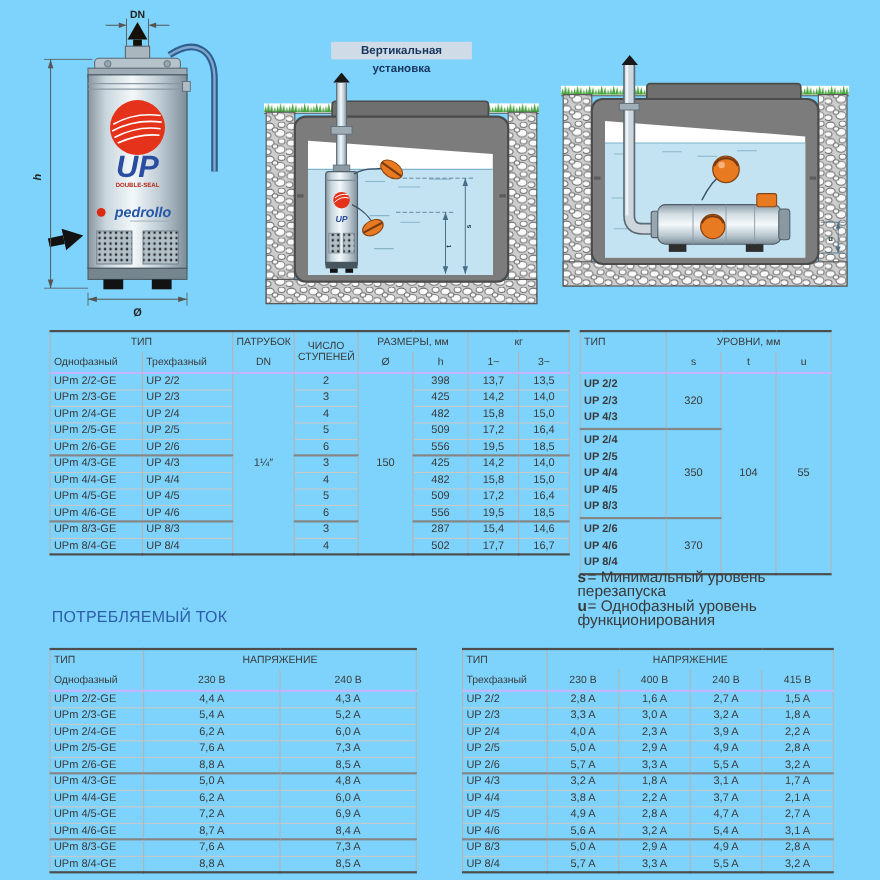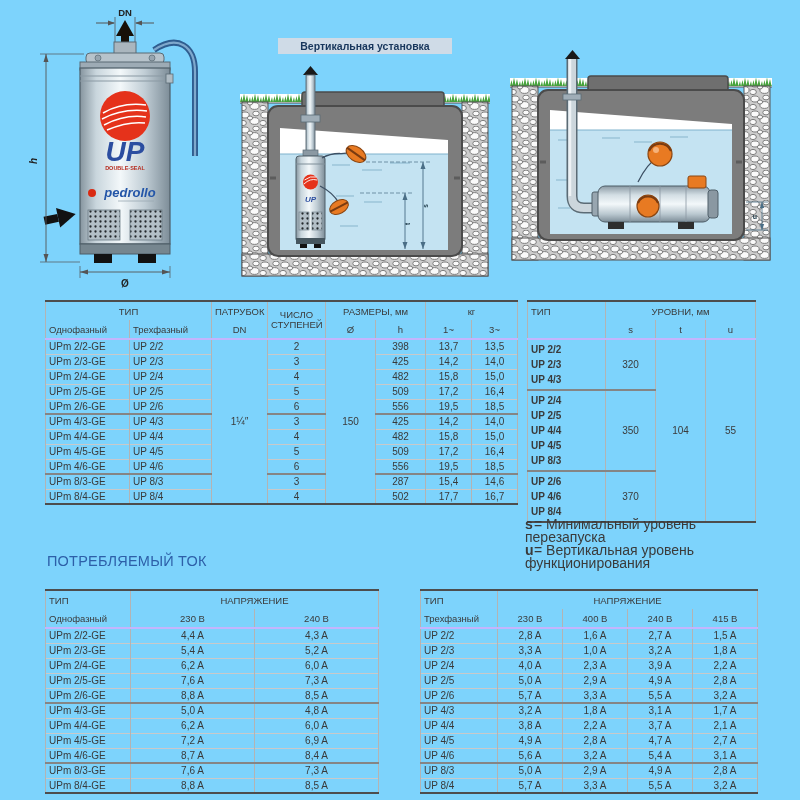--- a/index.html
+++ b/index.html
@@ -150,21 +150,21 @@
     <line x1="52" y1="268" x2="142" y2="268"></line>
     <line x1="52" y1="262" x2="52" y2="274" stroke-width="0.7"></line>
         <line x1="142" y1="262" x2="142" y2="274" stroke-width="0.7"></line>
     <polygon points="52,268 60,265.5 60,270.5" fill="#555" stroke="none"></polygon>
     <polygon points="142,268 134,265.5 134,270.5" fill="#555" stroke="none"></polygon>
   </g>
   <text x="97" y="283" font-size="10" font-weight="bold" fill="#222" text-anchor="middle">Ø</text>
 </svg>
 
 <div class="abs" style="left:240px;top:38px;width:250px">
-  <div class="diag-title" style="width:174px">Вертикальная установка</div>
+  <div class="diag-title" style="width:128px">Вертикальная установка</div>
   <svg width="250" height="212" viewBox="0 0 250 212" style="margin-top:12px">
     <rect x="0" y="28" width="250" height="9" fill="url(#pGrass)"></rect>
     <line x1="0" y1="37" x2="250" y2="37" stroke="#555" stroke-width="1"></line>
     <rect x="2" y="36" width="26" height="174" fill="url(#pPebb)" stroke="#555"></rect>
     <rect x="222" y="36" width="26" height="174" fill="url(#pPebb)" stroke="#555"></rect>
     <rect x="2" y="188" width="246" height="22" fill="url(#pPebb)" stroke="#555"></rect>
     <rect x="62" y="26" width="142" height="18" rx="3" fill="#6f6f6f" stroke="#4b4b4b" stroke-width="1.5"></rect>
     <rect x="28" y="40" width="194" height="150" rx="10" fill="#7c7c7c" stroke="#4b4b4b" stroke-width="2"></rect>
     <line x1="30" y1="112" x2="36" y2="112" stroke="#5c5c5c" stroke-width="3"></line>
     <line x1="214" y1="112" x2="220" y2="112" stroke="#5c5c5c" stroke-width="3"></line>
@@ -462,21 +462,21 @@
         <div>UP 4/6</div>
         <div>UP 8/4</div>
       </td>
       <td class="c">370</td>
     </tr>
   </tbody>
 </table>
 
 <div class="legend abs" style="left:525px;top:518px;width:235px">
   <div class="lrow"><span class="k">s</span><span>= Минимальный уровень перезапуска</span></div>
-  <div class="lrow"><span class="k">u</span><span>= Вертикальная уровень</span></div>
+  <div class="lrow"><span class="k">u</span><span>= Однофазный уровень</span></div>
   <div class="lrow">функционирования</div>
 </div>
 
 <div class="section-title abs" style="left:47px;top:553px">ПОТРЕБЛЯЕМЫЙ ТОК</div>
 
 <table class="tbl abs" style="left:45px;top:589px;width:333px">
   <colgroup>
         <col style="width:85px">
         <col style="width:124px">
         <col style="width:124px">
@@ -576,21 +576,21 @@
     <tr>
           <td class="b l">UP 2/2</td>
           <td class="b c">2,8 A</td>
           <td class="b c">1,6 A</td>
           <td class="b c">2,7 A</td>
           <td class="b c">1,5 A</td>
         </tr>
     <tr>
           <td class="b l">UP 2/3</td>
           <td class="b c">3,3 A</td>
-          <td class="b c">1,0 A</td>
+          <td class="b c">3,0 A</td>
           <td class="b c">3,2 A</td>
           <td class="b c">1,8 A</td>
         </tr>
     <tr>
           <td class="b l">UP 2/4</td>
           <td class="b c">4,0 A</td>
           <td class="b c">2,3 A</td>
           <td class="b c">3,9 A</td>
           <td class="b c">2,2 A</td>
         </tr>

